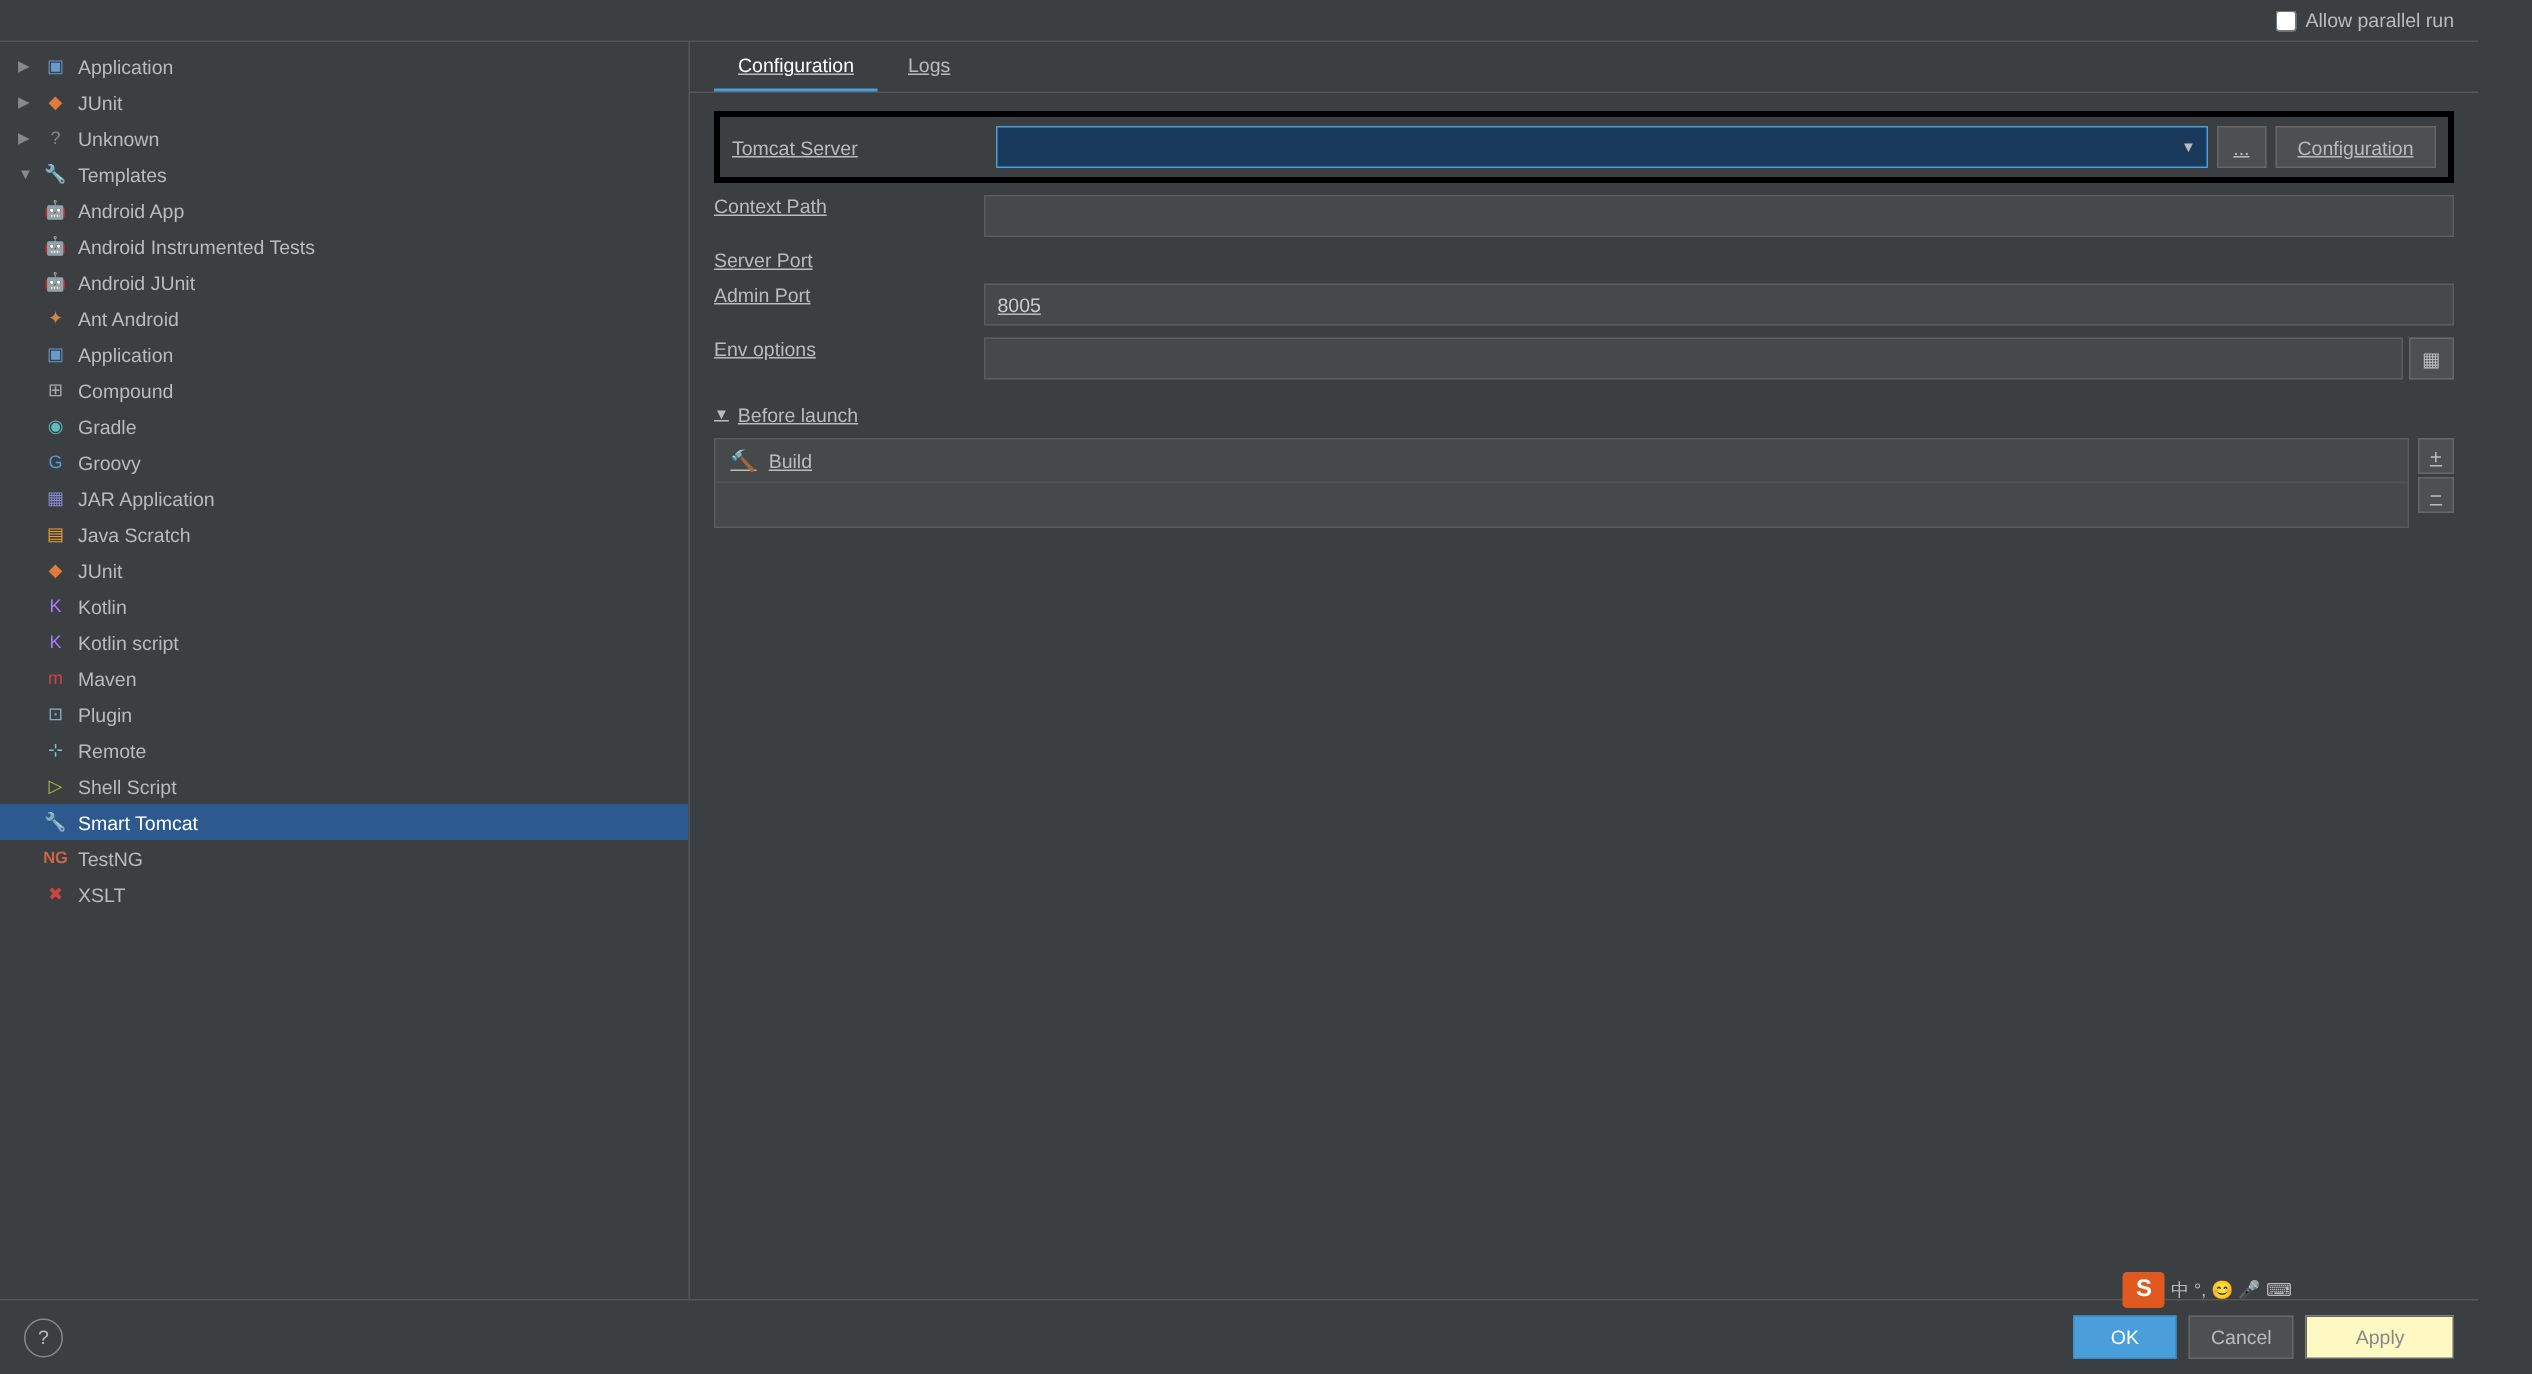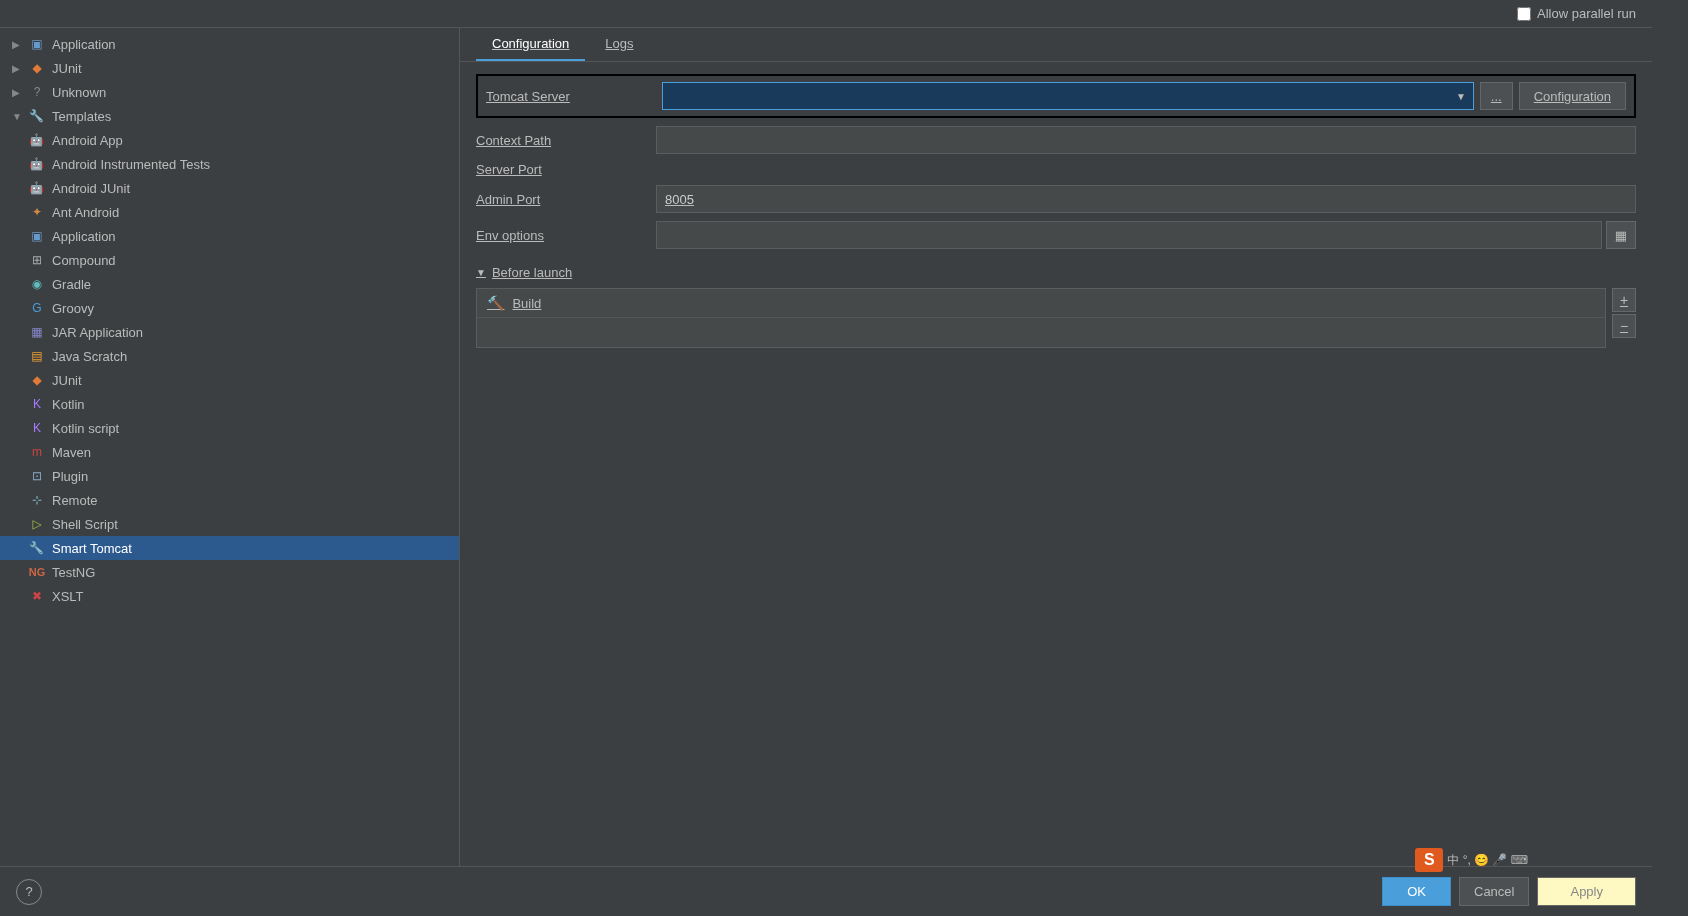--- a/index.html
+++ b/index.html
@@ -113,21 +113,21 @@
     }
     .config-area {
       flex: 1;
       padding: 12px 16px;
       overflow-y: auto;
     }
     .tomcat-row {
       display: flex;
       align-items: center;
       gap: 6px;
-      border: 2px solid #000000;
+      border: 4px solid #000000;
       padding: 6px 8px;
       margin-bottom: 8px;
       background: #3c3f41;
     }
     .tomcat-label {
       width: 170px;
       color: #bbb;
       font-size: 13px;
       flex-shrink: 0;
     }
@@ -179,21 +179,21 @@
       color: #bbb;
       font-size: 12px;
       padding: 3px 8px;
       height: 28px;
       cursor: pointer;
       display: flex;
       align-items: center;
     }
     .normal-field-row {
       display: flex;
-      align-items: center;
+      align-items: flex-start;
       margin-bottom: 8px;
     }
     .normal-label {
       width: 180px;
       color: #bbb;
       font-size: 13px;
       flex-shrink: 0;
     }
     .normal-input {
       flex: 1;

